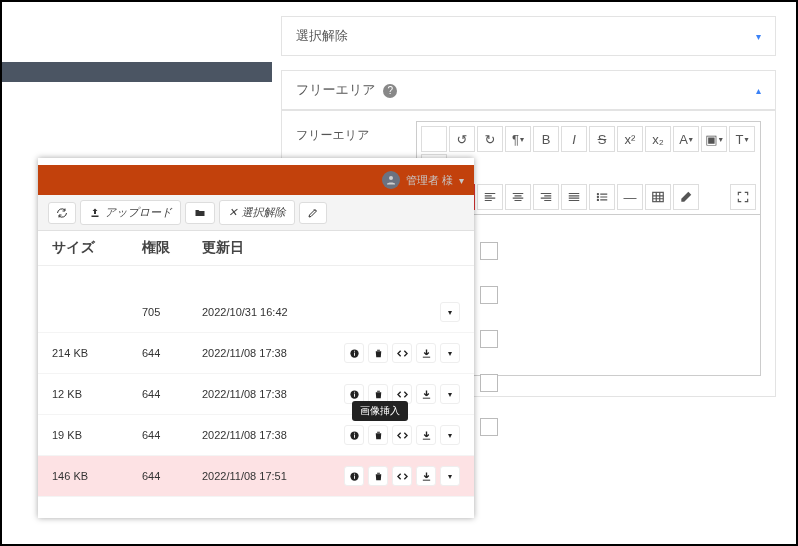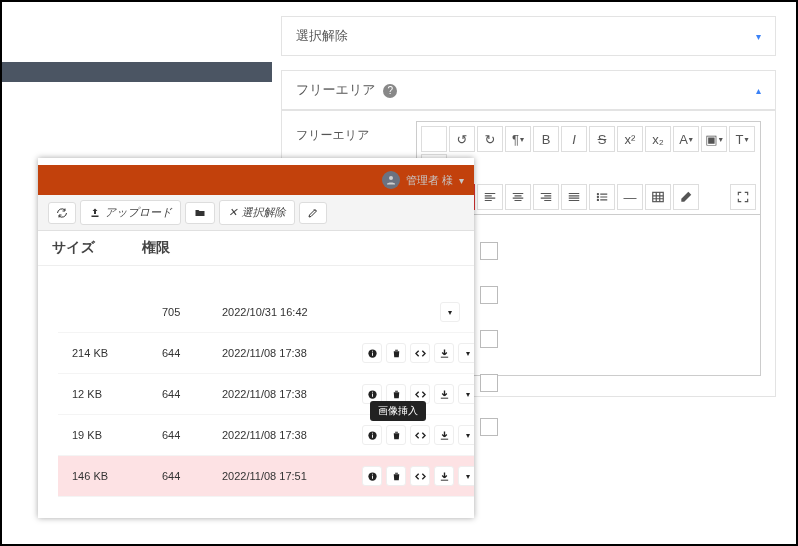--- a/index.html
+++ b/index.html
@@ -113,21 +113,21 @@
   }
   .fm-tools .ibtn { width:28px;justify-content:center;padding:4px 0;}
   .fm-tools svg{width:12px;height:12px;}
   .fm-head {
     display:grid;
     grid-template-columns: 90px 60px 140px 1fr;
     padding:8px 14px;
     font-size:14px;color:#444;font-weight:600;
     border-bottom:1px solid #eee;
   }
-  .fm-body { flex:1; overflow:hidden;margin-left:20px;}
+  .fm-body { flex:1; overflow:hidden;}
   .fm-row {
     display:grid;
     grid-template-columns: 90px 60px 140px 1fr;
     align-items:center;
     padding:10px 14px;
     font-size:11px;color:#333;
     border-bottom:1px solid #f4f4f4;
   }
   .fm-row.hl { background:#fde2e4; }
   .fm-row .c1{ text-align:left; padding-right:18px; }
@@ -334,20 +334,21 @@
       <div class="btn ibtn">
         <svg viewBox="0 0 24 24" fill="none" stroke="#333" stroke-width="2">
             <path d="M4 20l4-1 11-11-3-3L5 16zM14 5l3 3"></path>
           </svg>
       </div>
     </div>
 
     <div class="fm-head">
       <span>サイズ</span>
       <span>権限</span>
+      <span>更新日</span>
       <span></span>
     </div>
 
     <div class="fm-body" id="fm-body">
         <div style="height: 26px;"></div>
         <div class="fm-row">
           <span class="c1"></span>
           <span>705</span>
           <span>2022/10/31 16:42</span>
           <span class="actions">

